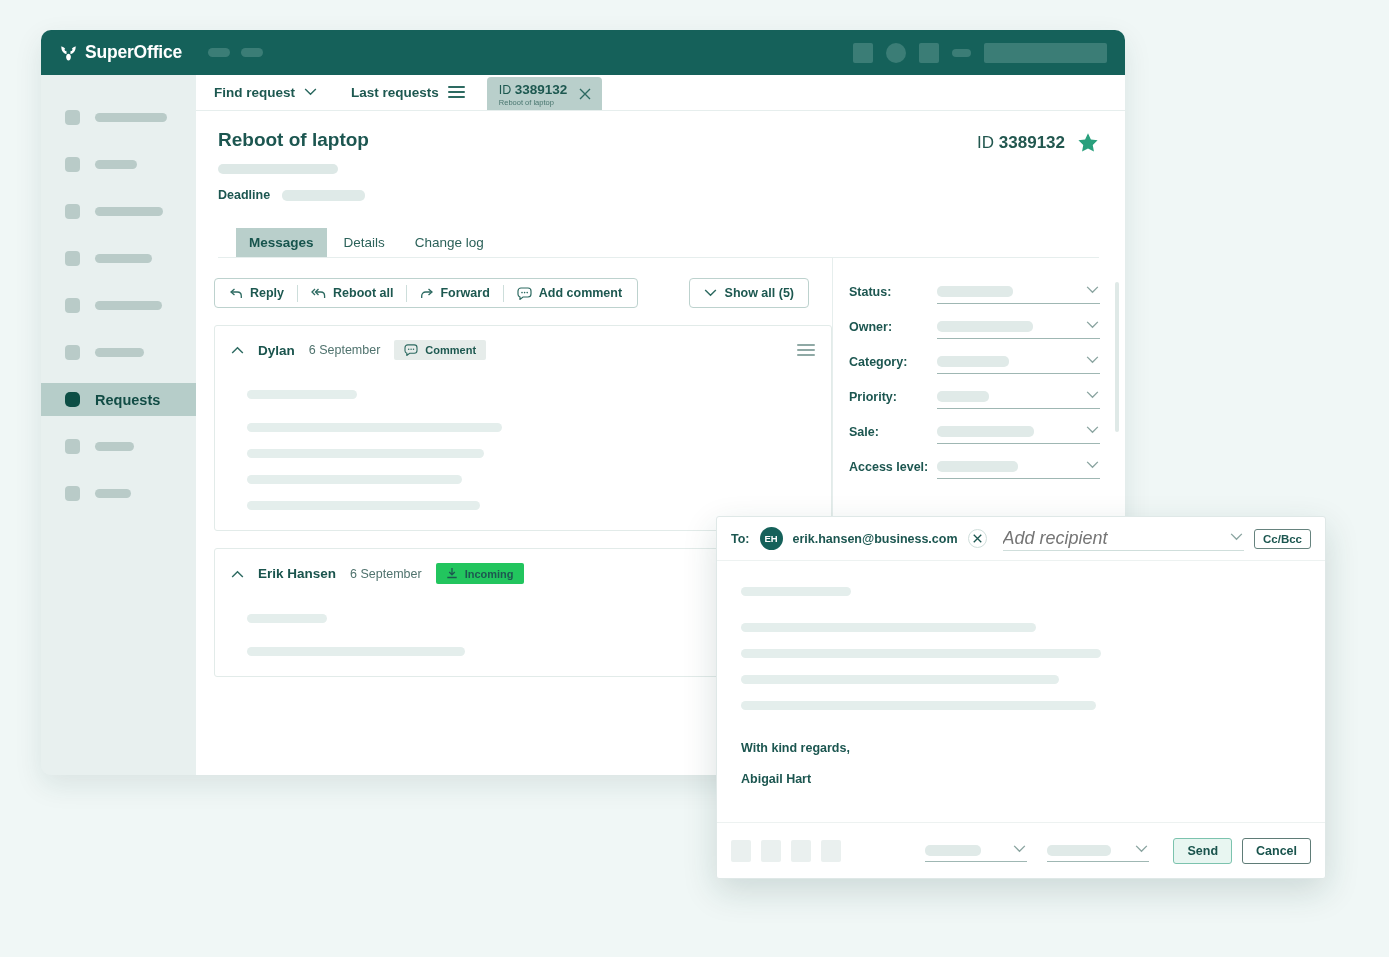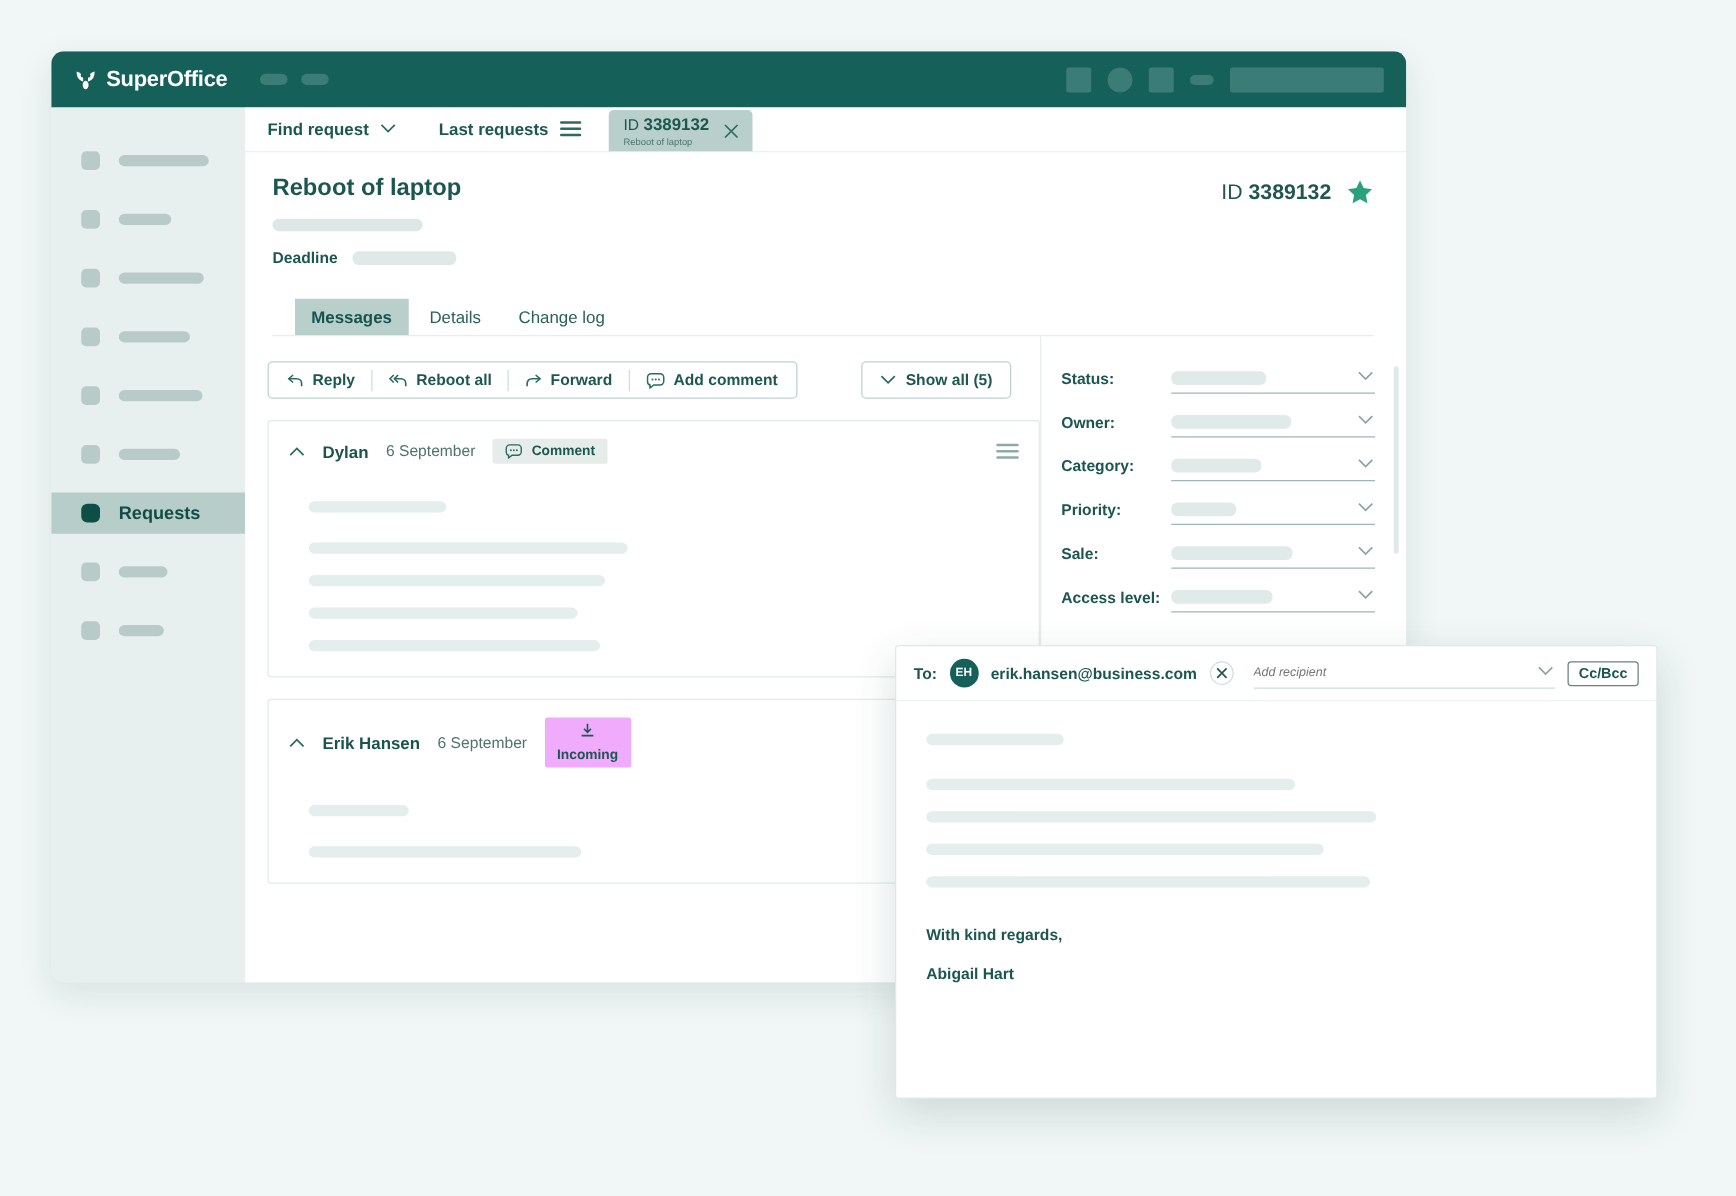--- a/index.html
+++ b/index.html
@@ -6,21 +6,21 @@
   html, body {
     width: 1389px; height: 957px;
     background: #f0f7f6;
     font-family: "Liberation Sans", sans-serif;
     overflow: hidden;
   }
   .page { position: relative; width: 1389px; height: 957px; }
 
   
   .app-window {
-    position: absolute; left: 41px; top: 41px;
+    position: absolute; left: 41px; top: 30px;
     width: 1084px; height: 745px;
     background: #e8f0ef;
     border-radius: 10px;
     box-shadow: 0 10px 28px rgba(20,60,55,.10);
     overflow: hidden;
   }
   .topbar {
     height: 45px; background: #15615a;
     display: flex; align-items: center; padding: 0 18px;
   }
@@ -119,21 +119,21 @@
   }
   .msg-head { display: flex; align-items: center; gap: 14px; }
   .caret-up { width: 13px; height: 8px; display:block; }
   .msg-author { font-size: 13.5px; font-weight: bold; color: #1a544d; }
   .msg-date { font-size: 12.5px; color: #50736e; }
   .badge {
     display: flex; align-items: center; gap: 7px;
     font-size: 11px; font-weight: bold; padding: 4px 10px; border-radius: 2px;
   }
   .badge.comment { background: #e6ecea; color: #1d5850; }
-  .badge.incoming { background: #f0abfc; color: #1d5850; flex-direction: column; }
+  .badge.incoming { background: #22c55e; color: #1d5850; }
   .msg-menu { margin-left: auto; display:inline-flex; flex-direction:column; gap:3px; }
   .msg-menu span { display:block; width: 18px; height: 2px; background: #8fa9a5; border-radius:1px; }
   .ln { height: 9px; border-radius: 5px; background: #e4eeec; }
   .msg-body { padding: 0 10px 0 16px; }
 
   
   .details-col {
     width: 290px; border-left: 1px solid #e6eeed; padding: 22px 22px 0 16px;
     position: relative;
   }
@@ -171,21 +171,21 @@
   .chip-email { font-size: 12.5px; font-weight: bold; color: #1c5650; }
   .chip-x {
     width: 19px; height: 19px; border-radius: 50%; border: 1px solid #cfdedb;
     display:flex; align-items:center; justify-content:center; background:#fff;
   }
   .recipient {
     flex: 1; border-bottom: 1px solid #cfdedb; height: 24px;
     display: flex; align-items: center; position: relative; margin-left: 6px;
   }
   .recipient input {
-    border: 0; outline: 0; width: 100%; font-size: 10px;
+    border: 0; outline: 0; width: 100%; font-size: 18px;
     font-family: "Liberation Sans", sans-serif; font-style: italic; color: #6d8b86;
     background: transparent;
   }
   .ccbcc {
     border: 1px solid #66837e; border-radius: 3px; padding: 3px 8px;
     font-size: 11.5px; font-weight: bold; color: #1c5650; background: #fff;
   }
   .comp-body { flex: 1; padding: 26px 22px 0 24px; }
   .sig { font-size: 12.5px; font-weight: bold; color: #1c5650; }
   .comp-footer {
@@ -521,15 +521,35 @@
     <div class="comp-body">
       <div class="ln" style="width:110px"></div>
       <div class="ln" style="width:295px;margin-top:27px"></div>
       <div class="ln" style="width:360px;margin-top:17px"></div>
       <div class="ln" style="width:318px;margin-top:17px"></div>
       <div class="ln" style="width:355px;margin-top:17px"></div>
       <div class="sig" style="margin-top:31px">With kind regards,</div>
       <div class="sig" style="margin-top:17px">Abigail Hart</div>
     </div>
 
+    <div class="comp-footer">
+      <span class="fmt-sq"></span>
+      <span class="fmt-sq"></span>
+      <span class="fmt-sq"></span>
+      <span class="fmt-sq"></span>
+      <span class="fdrop" style="margin-left:74px">
+        <span class="field-ph" style="width:56px"></span>
+        <svg class="field-chev" style="top:5px" width="13" height="8" viewBox="0 0 14 9">
+            <path d="M1 1l6 6 6-6" fill="none" stroke="#8aa4a0" stroke-width="1.5"></path>
+          </svg>
+      </span>
+      <span class="fdrop" style="margin-left:10px">
+        <span class="field-ph" style="width:64px"></span>
+        <svg class="field-chev" style="top:5px" width="13" height="8" viewBox="0 0 14 9">
+            <path d="M1 1l6 6 6-6" fill="none" stroke="#8aa4a0" stroke-width="1.5"></path>
+          </svg>
+      </span>
+      <span class="btn-send" style="margin-left:14px">Send</span>
+      <span class="btn-cancel">Cancel</span>
+    </div>
   </div>
 
 </div>
 
 </body></html>

